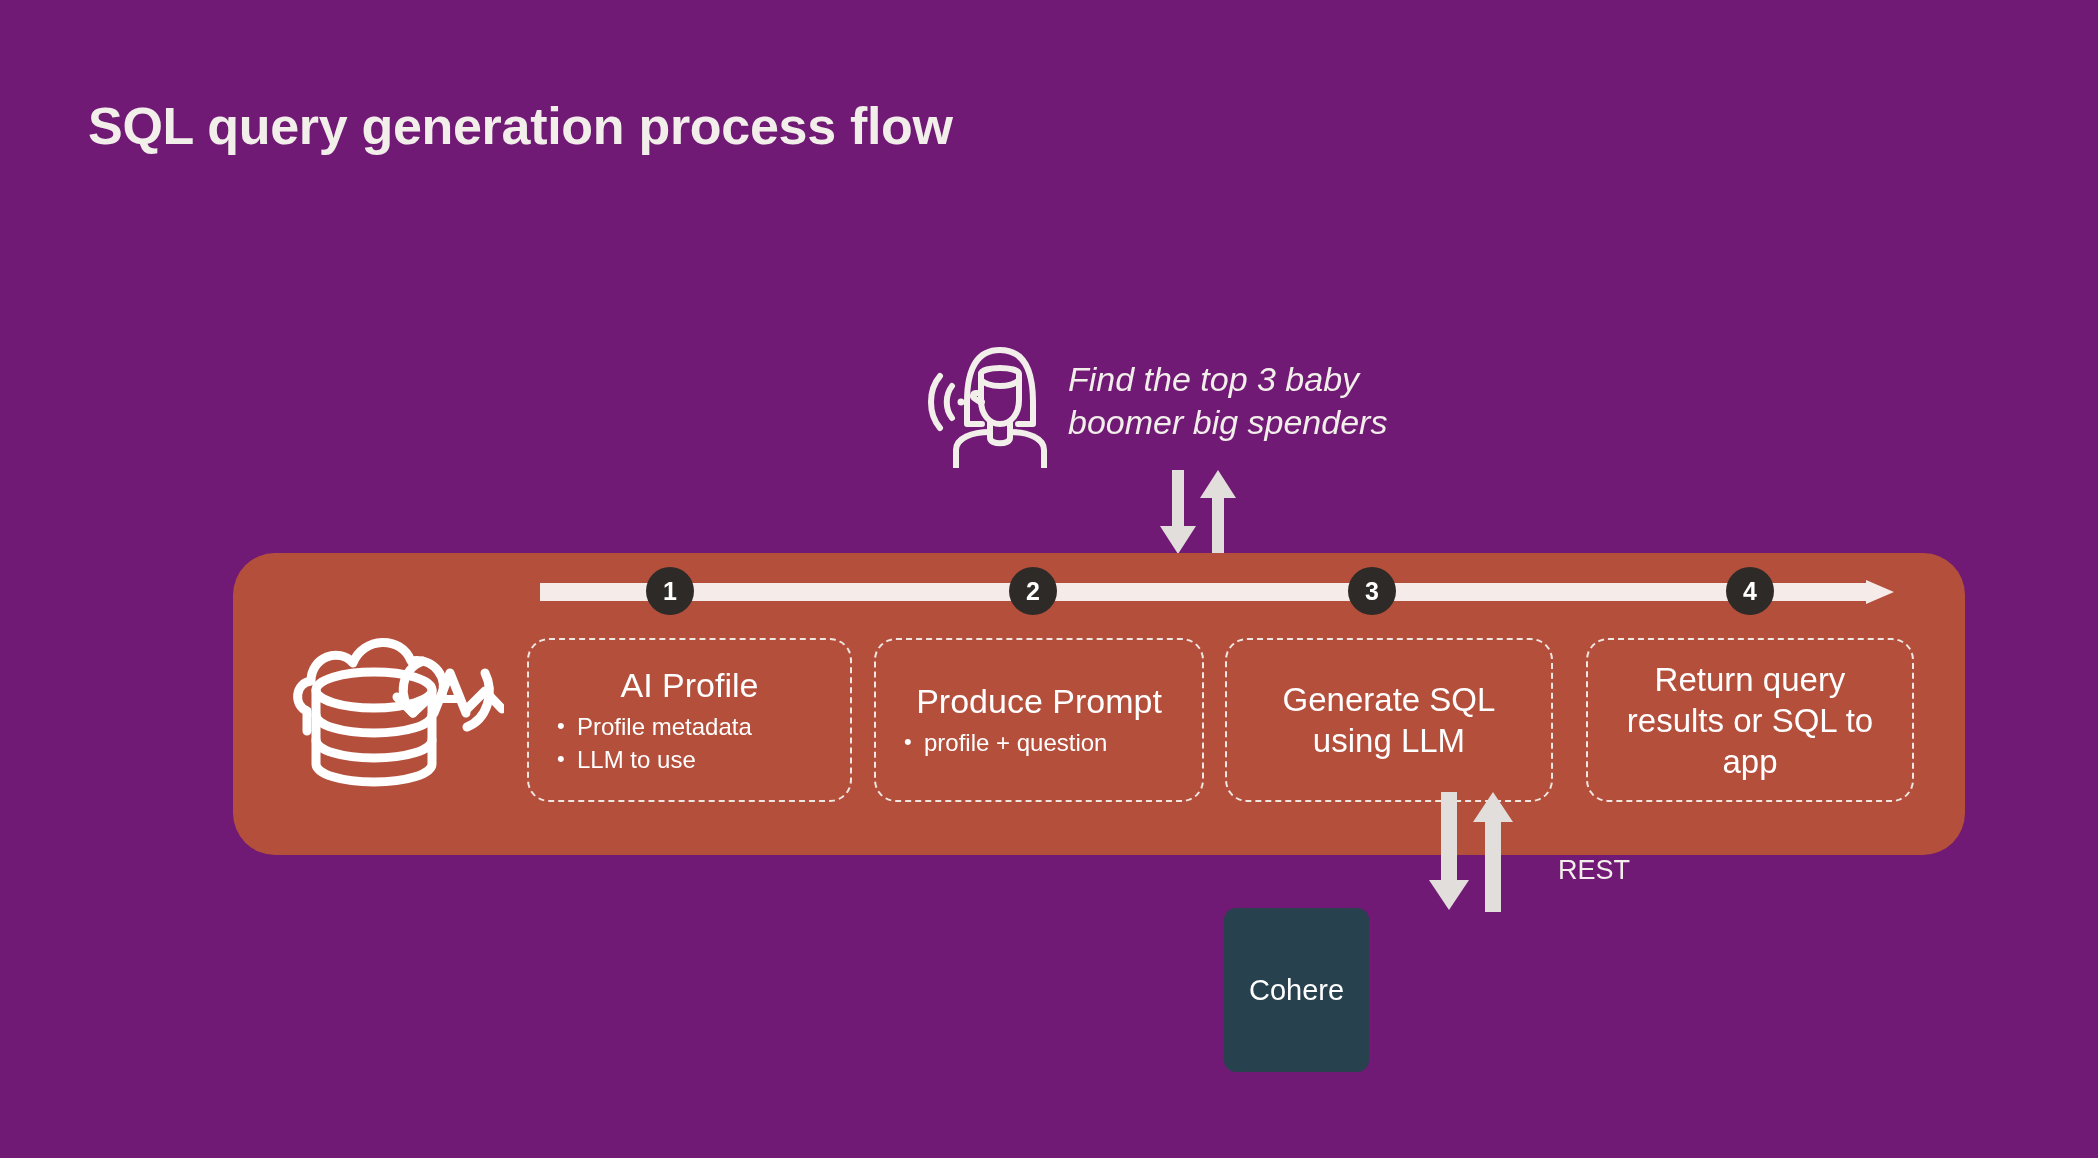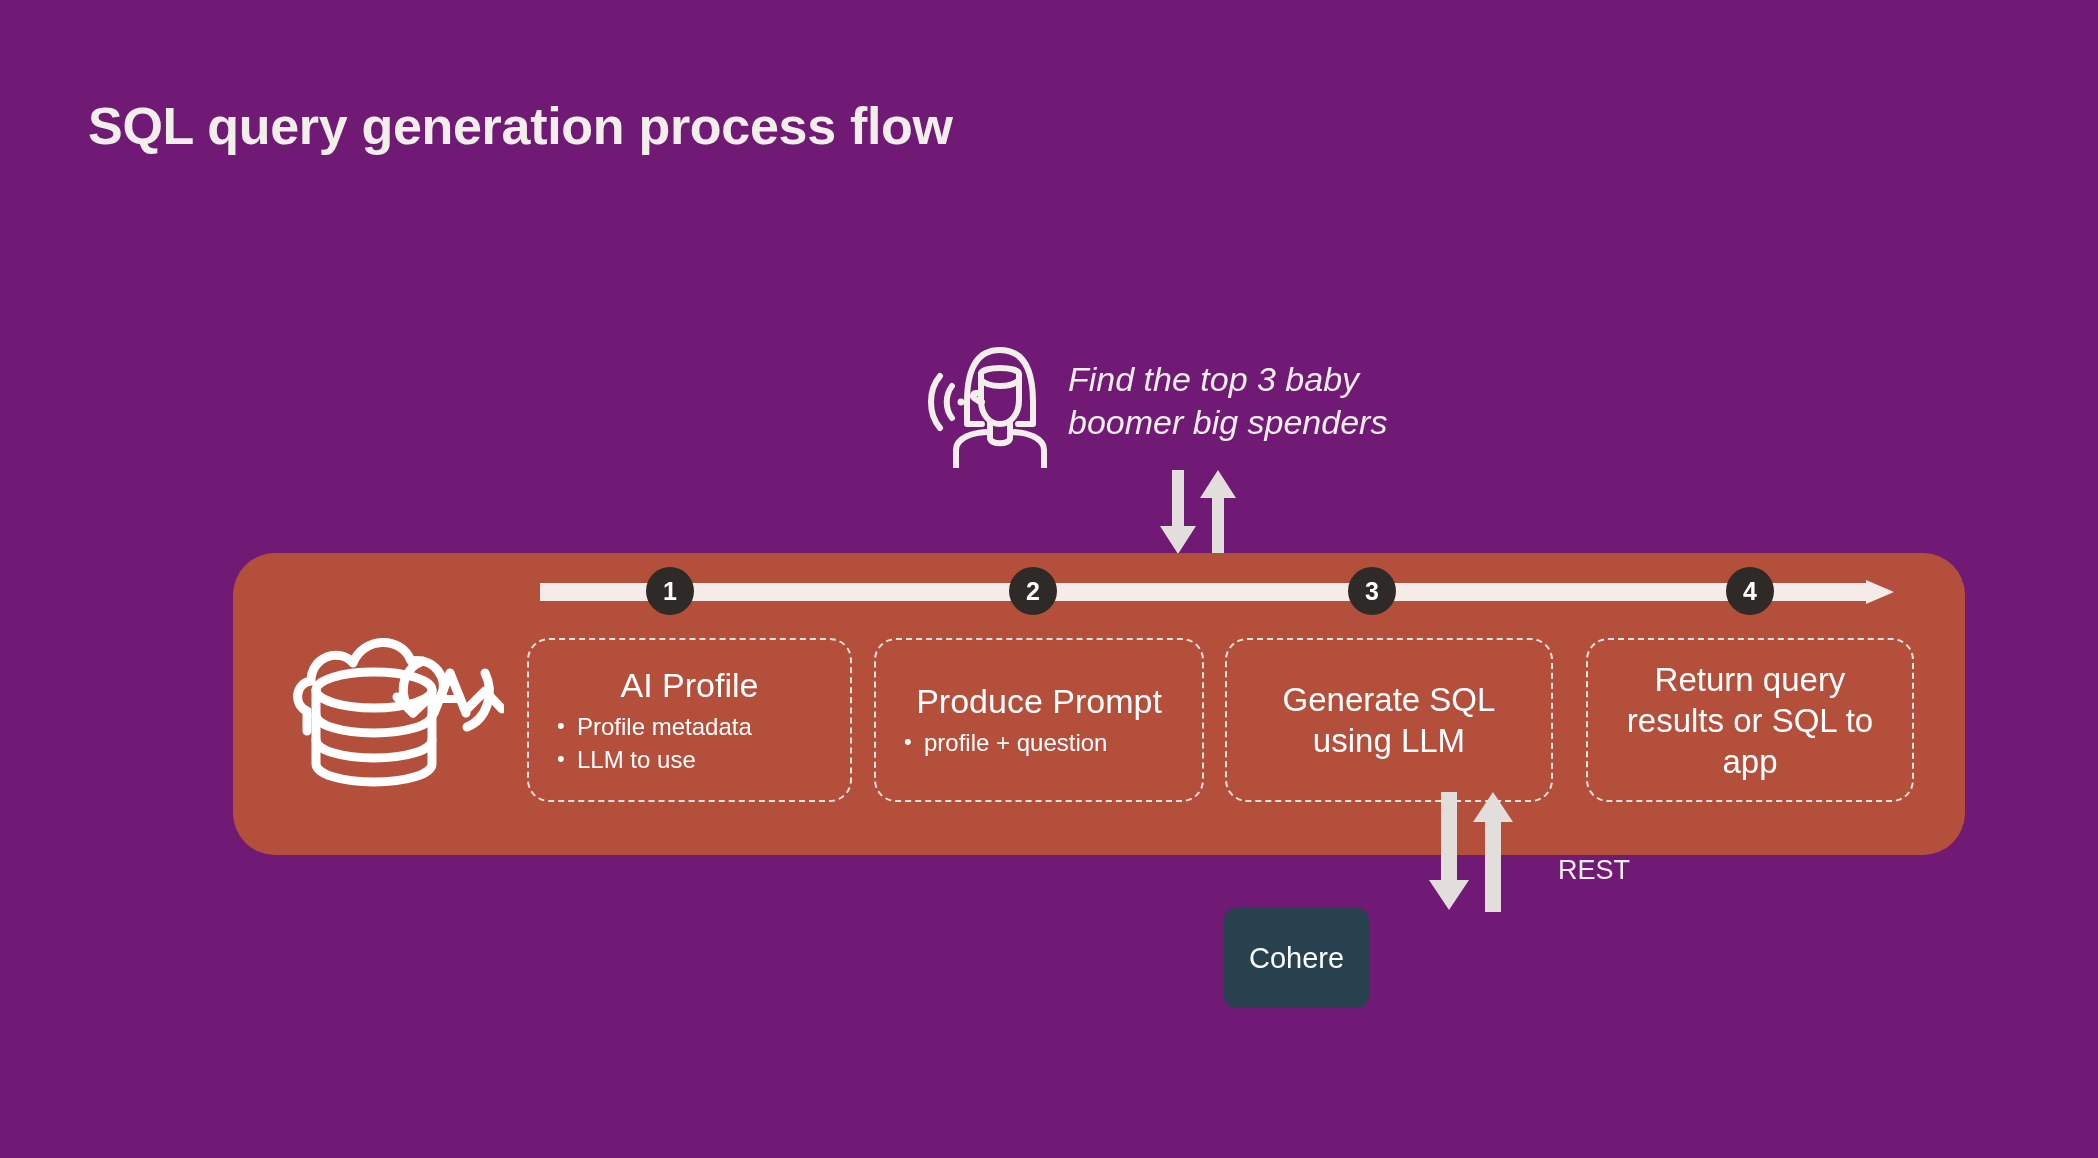--- a/index.html
+++ b/index.html
@@ -171,21 +171,21 @@
     top: 855px;
     font-size: 27px;
     color: #F2EEEA;
   }
 
   
   .llm-box {
     position: absolute;
     top: 908px;
     width: 145px;
-    height: 100px;
+    height: 164px;
     border-radius: 12px;
     display: flex;
     align-items: center;
     justify-content: center;
     color: #FFFFFF;
     font-size: 29px;
   }
   .llm-box.cohere {
     left: 1224px;
     background: #27414F;

